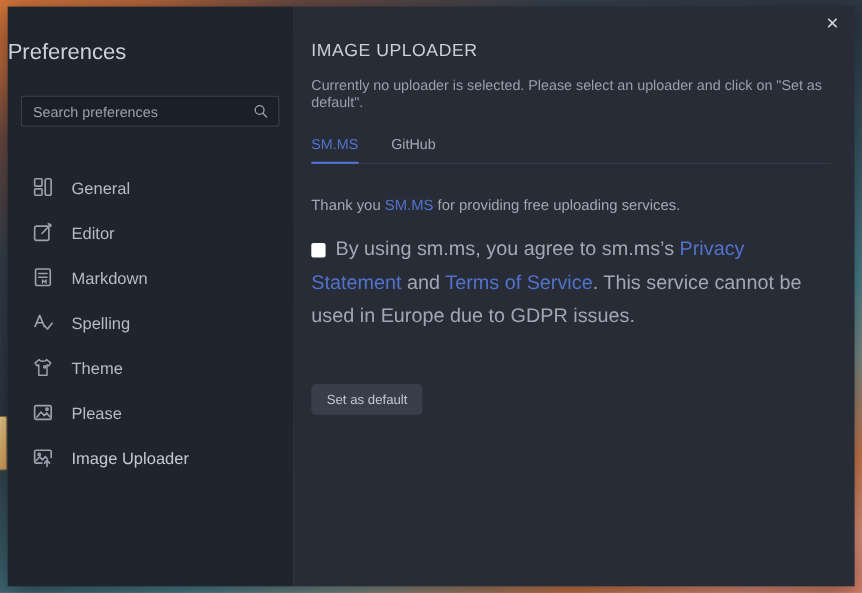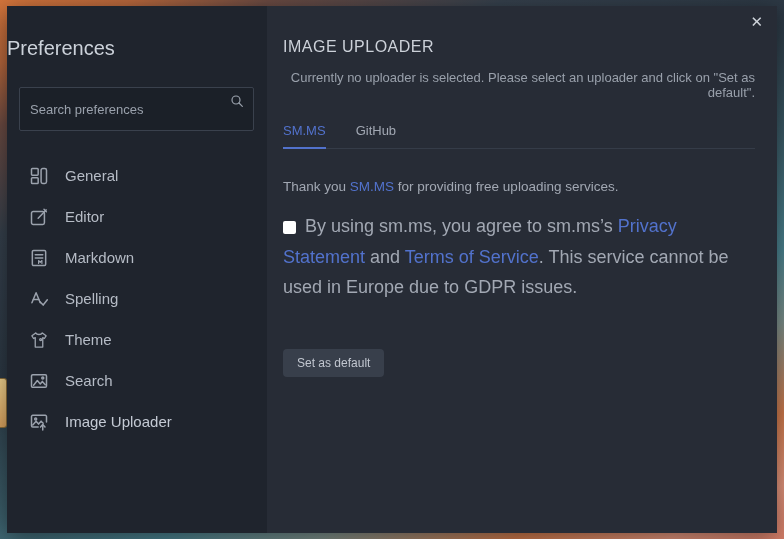--- a/index.html
+++ b/index.html
@@ -23,54 +23,54 @@
     display:flex; box-shadow:0 6px 24px rgba(0,0,0,.45);
   }
   
   .sidebar { width:260px; flex-shrink:0; background:#1f242d; }
   .pref-title {
     margin-top:31px; text-align:left;
     font-size:20px; font-weight:400; color:#ccd2da;
   }
   .search-wrap { position:relative; margin:27px 13px 0 12px; }
   .search-wrap input {
-    width:100%; height:44px;
+    width:100%; height:28px;
     background:#1b2028; border:1px solid #3a414d; border-radius:2px;
     color:#b3b9c3; font-size:13px; font-family:inherit;
     padding:0 32px 0 10px; outline:none;
   }
   .search-wrap input::placeholder { color:#9aa1ac; }
   .search-wrap .sicon {
     position:absolute; right:9px; top:6px; width:16px; height:16px;
     color:#9aa1ac; pointer-events:none;
   }
   .menu { margin-top:24px; }
   .menu-item {
-    height:41px; display:flex; align-items:center;
+    height:41px; display:flex; align-items:flex-end;
     padding-left:22px; gap:16px;
     color:#b6bcc6; font-size:15px; cursor:pointer;
   }
   .menu-item .micon { width:20px; height:20px; color:#9ba2ad; flex-shrink:0; }
   .menu-item.active { color:#c4cad4; }
   svg { display:block; }
   
   .panel {
     flex:1; position:relative; background:#272c36;
     padding:0 22px 0 16px;
   }
   .close-btn {
     position:absolute; top:6px; right:12px;
     font-size:15px; color:#ced3da; cursor:pointer; line-height:1;
     padding:2px;
   }
   .panel-title {
     margin-top:32px; font-size:16px; font-weight:400;
     letter-spacing:.5px; color:#ccd1d9;
   }
-  .panel-desc { margin-top:14px; font-size:13px; color:#99a0ab;text-align:right; }
+  .panel-desc { margin-top:14px; font-size:13px; color:#99a0ab; }
   .tabs { margin-top:23px; display:flex; gap:30px; border-bottom:1px solid #353c48; }
   .tab { font-size:13px; color:#a2a8b3; padding-bottom:9px; cursor:pointer; }
   .tab.active { color:#5272cc; border-bottom:2px solid #5272cc; margin-bottom:-1px; }
   .thanks { margin-top:30px; font-size:13.5px; color:#a2a8b3; }
   .link { color:#5272cc; cursor:pointer; }
   .agreement {
     margin-top:17px; max-width:480px;
     font-size:18px; line-height:1.7; color:#a2a8b3;
   }
   .checkbox {
@@ -163,21 +163,21 @@
       </div>
 
       <div class="menu-item">
         <span class="micon">
           <svg viewBox="0 0 24 24" fill="none" stroke="currentColor" stroke-width="1.8" stroke-linecap="round" stroke-linejoin="round">
             <rect x="3" y="4.5" width="18" height="15" rx="1.5"></rect>
             <circle cx="16.5" cy="8.5" r="1.2"></circle>
             <path d="M5.5 17 l4.5-5.5 3.5 4 2.5-3 3.5 4"></path>
           </svg>
         </span>
-        <span>Search</span>
+        <span>Please</span>
       </div>
 
       <div class="menu-item active">
         <span class="micon">
           <svg viewBox="0 0 24 24" fill="none" stroke="currentColor" stroke-width="1.8" stroke-linecap="round" stroke-linejoin="round">
             <path d="M21 12 V5.5 a1.5 1.5 0 0 0 -1.5 -1.5 H4.5 A1.5 1.5 0 0 0 3 5.5 V16.5 A1.5 1.5 0 0 0 4.5 18 H11"></path>
             <circle cx="8" cy="8.5" r="1.2"></circle>
             <path d="M4.5 15.5 l4-4.5 3 3.5 3-3.5 2.5 2.5"></path>
             <path d="M16.5 21.5 V15.5"></path>
               <path d="M13.8 18 L16.5 15 L19.2 18"></path>

